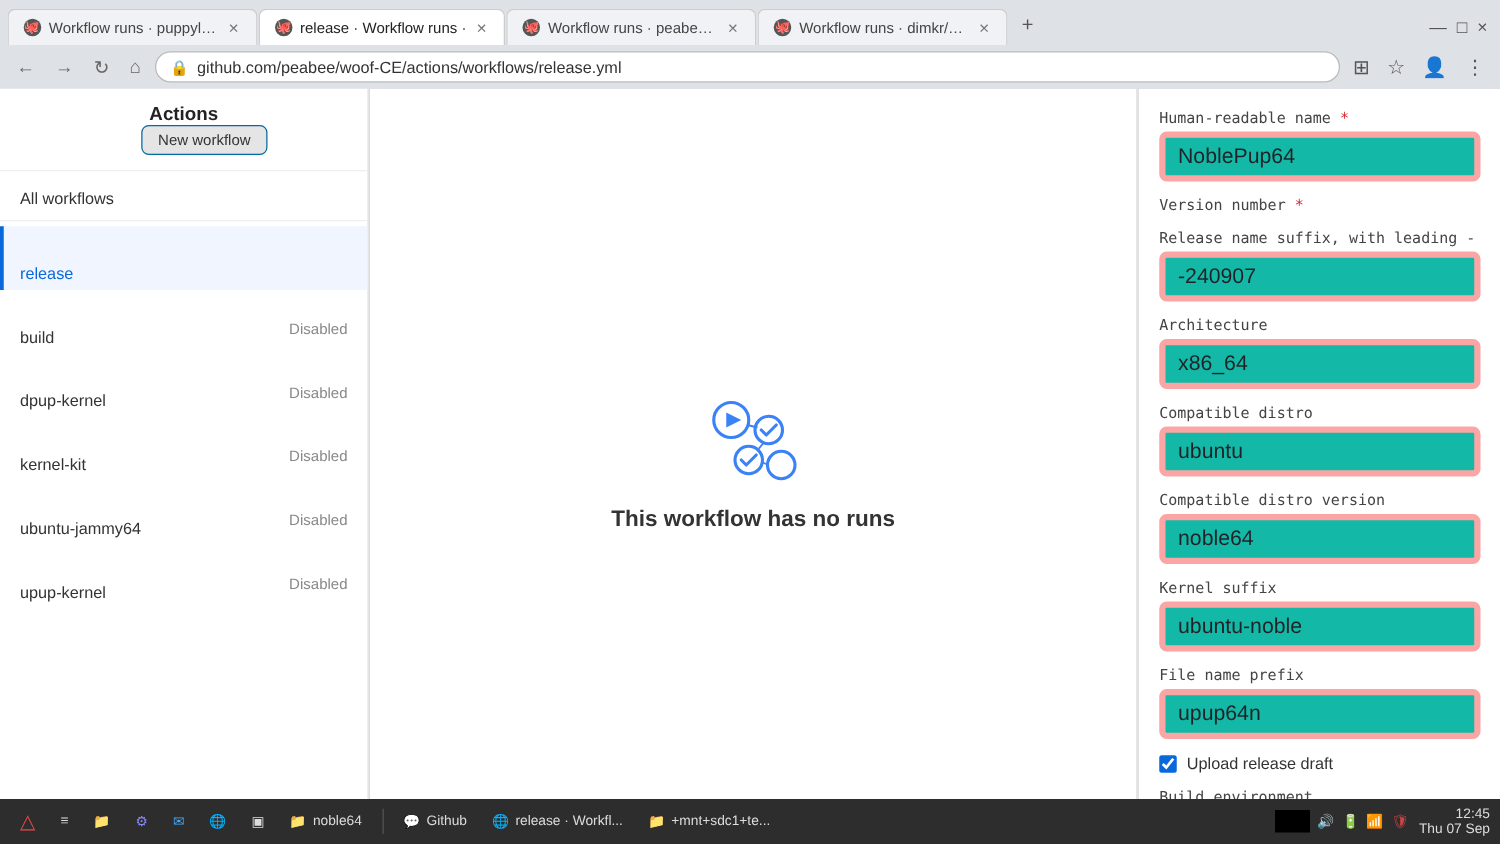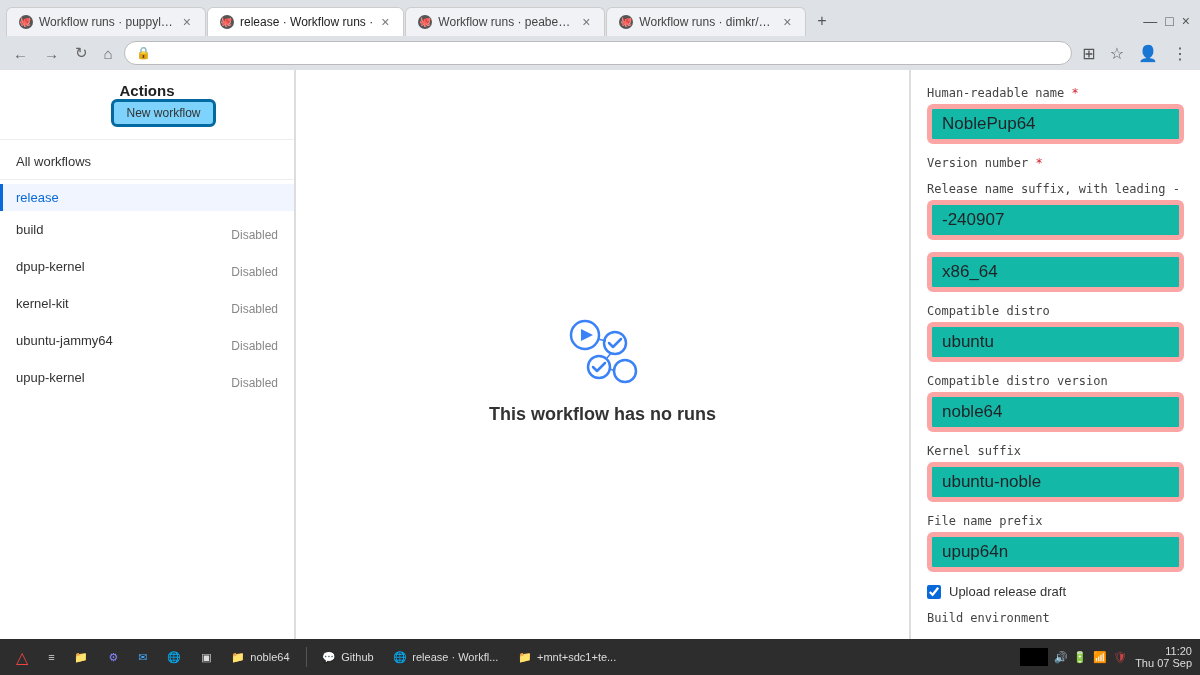--- a/index.html
+++ b/index.html
@@ -27,26 +27,26 @@
     .browser-actions { display: flex; gap: 6px; align-items: center; }
     .browser-action-btn { background: none; border: none; color: #555; font-size: 16px; cursor: pointer; padding: 2px 4px; }
 
     
     .main-container { display: flex; height: calc(675px - 75px); }
 
     
     .sidebar { width: 295px; background: #fff; border-right: 1px solid #ddd; display: flex; flex-direction: column; overflow-y: auto; }
     .sidebar-header { padding: 12px 16px; display: flex; align-items: center; justify-content: space-between; border-bottom: 1px solid #eee; flex-direction: column; }
     .sidebar-title { font-weight: 600; font-size: 15px; color: #222; }
-    .new-workflow-btn { background: #7dd3fc; border: 3px solid #0369a1; border-radius: 6px; padding: 4px 12px; font-size: 12px; cursor: pointer; color: #333; margin-left: 33px; }
+    .new-workflow-btn { background: #e5e5e5; border: 1px solid #0369a1; border-radius: 6px; padding: 4px 12px; font-size: 12px; cursor: pointer; color: #333; margin-left: 33px; }
     .sidebar-section { padding: 8px 0; }
     .sidebar-item-all { padding: 6px 16px; color: #333; font-size: 13px; cursor: pointer; }
     .sidebar-workflow-item { display: flex; align-items: center; justify-content: space-between; padding: 6px 16px; cursor: pointer; font-size: 13px; color: #333; }
     .sidebar-workflow-item.active { background: #f0f5ff; border-left: 3px solid #0969da; font-weight: 500; color: #0969da; padding-left: 13px; }
-    .workflow-name { color: #333; }
+    .workflow-name { color: #333; margin-top: 24px; }
     .workflow-name.active { color: #0969da; }
     .disabled-badge { color: #888; font-size: 12px; margin-top: 11px; }
     .sidebar-divider { border: none; border-top: 1px solid #eee; margin: 4px 0; }
 
     
     .content-area { flex: 1; background: #f6f8fa; display: flex; flex-direction: column; overflow: hidden; }
 
     
     .empty-state-area { flex: 1; display: flex; align-items: center; justify-content: center; background: #fff; margin: 0; border: 1px solid #ddd; border-top: none; }
     .empty-state { text-align: center; }
@@ -113,20 +113,21 @@
     </div>
   </div>
 
   <div class="address-bar">
     <button class="nav-btn">←</button>
     <button class="nav-btn">→</button>
     <button class="nav-btn">↻</button>
     <button class="nav-btn">⌂</button>
     <div class="url-bar">
       <span class="url-lock">🔒</span>
+      <span class="url-text">github.com/peabee/woof-CE/actions/workflows/release.yml</span>
     </div>
     <div class="browser-actions">
       <button class="browser-action-btn">⊞</button>
       <button class="browser-action-btn">☆</button>
       <button class="browser-action-btn">👤</button>
       <button class="browser-action-btn">⋮</button>
     </div>
   </div>
 </div>
 
@@ -218,20 +219,21 @@
     </div>
 
     
     <div class="field-group">
       <div class="field-label">Release name suffix, with leading -</div>
       <input class="field-input" type="text" value="-240907" style="">
     </div>
 
     
     <div class="field-group">
+      <div class="field-label">Architecture</div>
       <input class="field-input" type="text" value="x86_64" style="">
     </div>
 
     
     <div class="field-group">
       <div class="field-label">Compatible distro</div>
       <input class="field-input" type="text" value="ubuntu" style="">
     </div>
 
     
@@ -310,17 +312,17 @@
   </div>
   <div class="taskbar-right">
     <div class="taskbar-sys">
       <span style="background:#000; width:28px; height:18px; display:inline-block;"></span>
       <span>🔊</span>
       <span>🔋</span>
       <span>📶</span>
       <span style="color:#c44;">🛡</span>
     </div>
     <div class="taskbar-clock">
-      <div>11:20</div>
+      <div>12:45</div>
       <div>Thu 07 Sep</div>
     </div>
   </div>
 </div>
 
 </body></html>

